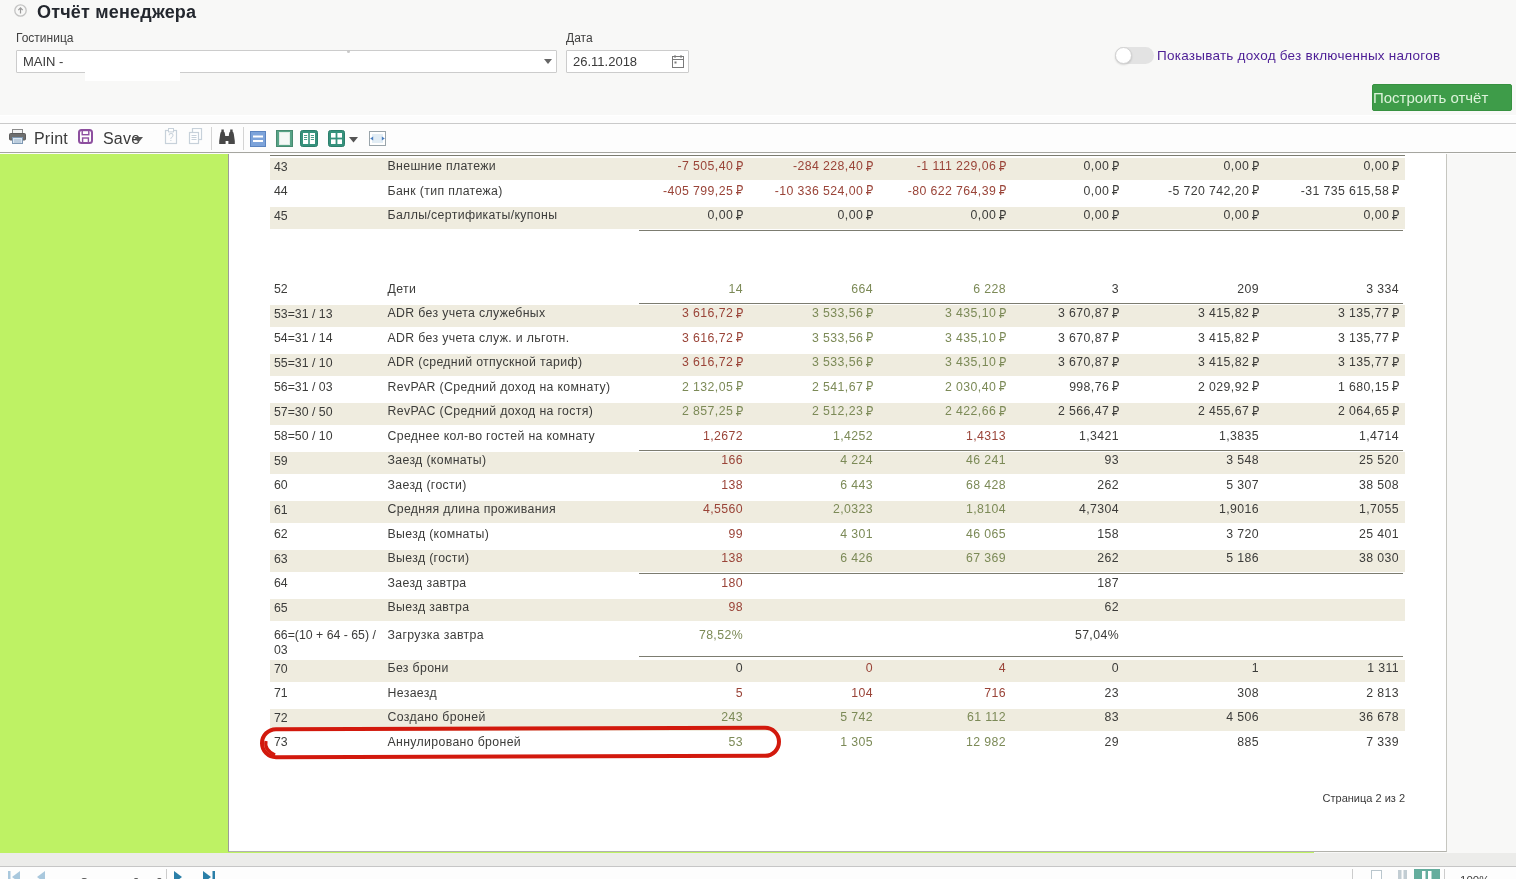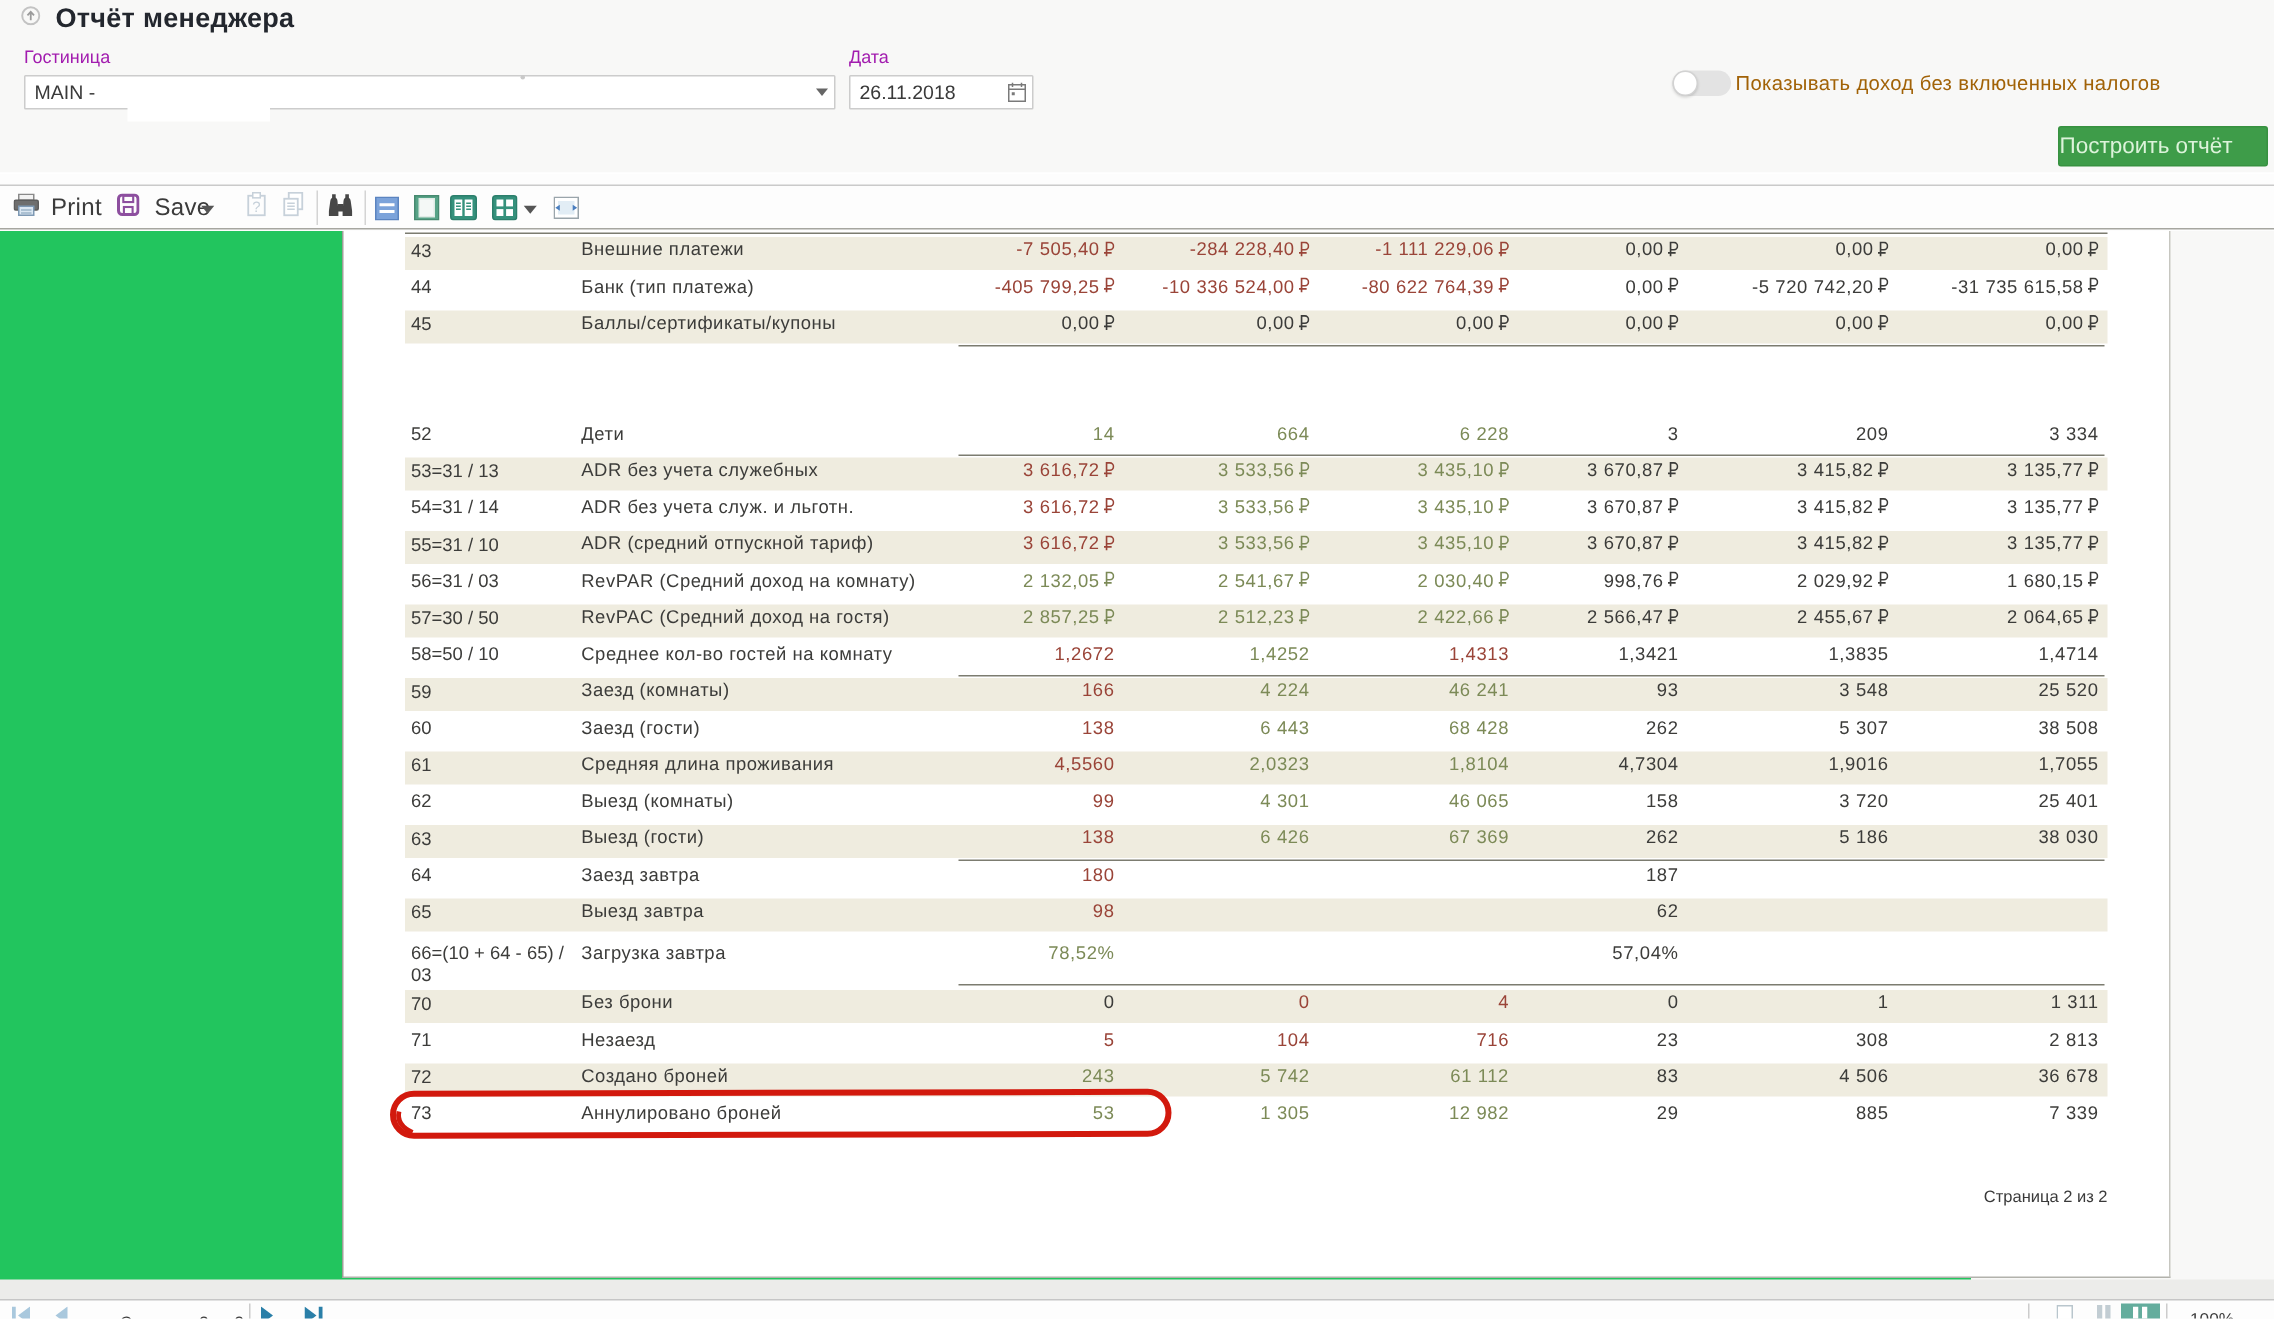--- a/index.html
+++ b/index.html
@@ -1,39 +1,39 @@
 <!DOCTYPE html>
 <html><head><meta charset="utf-8">
 <style>
 *{margin:0;padding:0;box-sizing:border-box}
 html,body{width:1516px;height:879px;overflow:hidden;font-family:"Liberation Sans",sans-serif;background:#fff}
 #stage{position:relative;width:1516px;height:879px;background:#f8f8f7}
 .abs{position:absolute}
 
 #hdrwrap{position:absolute;left:0;top:0;width:1516px;height:115px;background:#f8f8f7}
 #title{position:absolute;left:37px;top:2px;font-size:18px;font-weight:bold;color:#23272e;letter-spacing:.2px}
-.lbl{position:absolute;font-size:12px;color:#a21caf}
+.lbl{position:absolute;font-size:12px;color:#404040}
 #sel{position:absolute;left:16px;top:50px;width:541px;height:23px;background:#fff;border:1px solid #ccc;border-radius:1px;font-size:13px;color:#3a3a3a;line-height:21px;padding-left:6px}
 #selarr{position:absolute;left:544px;top:59px;width:0;height:0;border:4px solid transparent;border-top:5px solid #666}
 #dinp{position:absolute;left:566px;top:50px;width:123px;height:23px;background:#fff;border:1px solid #ccc;border-radius:1px;font-size:13px;color:#3a3a3a;line-height:21px;padding-left:6px}
 #smudge{position:absolute;left:85px;top:72px;width:95px;height:9px;background:#fff}
 #dot{position:absolute;left:347px;top:50px;width:3px;height:3px;background:#c9c9c9;border-radius:50%}
 
 #tog{position:absolute;left:1115px;top:47px;width:39px;height:17px;background:#e3e3e3;border-radius:9px}
 #knob{position:absolute;left:0px;top:0px;width:17px;height:17px;background:#fff;border:1px solid #d2d2d2;border-radius:50%;box-shadow:0 1px 2px rgba(0,0,0,.15)}
-#togtxt{position:absolute;left:1157px;top:48px;font-size:13.5px;letter-spacing:.25px;color:#a16207}
+#togtxt{position:absolute;left:1157px;top:48px;font-size:13.5px;letter-spacing:.25px;color:#4c1d95}
 #btn{position:absolute;left:1372px;top:84px;width:140px;height:27px;background:#3e9c49;border:1px solid #379140;border-radius:2px;color:#dcf3da;font-size:15px;line-height:25px}
 
 #tbar{position:absolute;left:0;top:115px;width:1516px;height:39px;background:#fdfdfd;border-top:1px solid #fff}
 #tbline{position:absolute;left:0;top:123px;width:1516px;height:1px;background:#cacaca}
 #tbar2{position:absolute;left:0;top:124px;width:1516px;height:29px;background:#fdfdfd;border-bottom:1px solid #a6a6a0}
 .ttxt{position:absolute;top:6px;font-size:16px;letter-spacing:.2px;color:#3b3b3b}
 .vsep{position:absolute;top:3px;width:1px;height:23px;background:#d4d4d4}
 
-#viewer{position:absolute;left:0;top:154px;width:1314px;height:712px;background:#22c55e}
+#viewer{position:absolute;left:0;top:154px;width:1314px;height:712px;background:#bef264}
 #hstrip{position:absolute;left:0;top:699px;width:1516px;height:13px;background:#ececea}
 #page{position:absolute;left:228px;top:0;width:1219px;height:698px;background:#fff;border-left:1px solid #9d9d97;border-right:1px solid #c6c6c0;border-bottom:1px solid #b2b2ac}
 .row{position:absolute;left:41px;width:1135px;height:22px;line-height:17px;font-size:12.3px;color:#3c3c3a}
 .row.sh{background:#efecdf}
 .row.tall{height:33px;line-height:15px}
 .num{position:absolute;left:4px;top:0;display:inline-block;width:112px;line-height:14.9px;padding-top:1.5px}
 .tall .num{padding-top:4px;line-height:15px}
 .nm{position:absolute;left:117.5px;top:0;letter-spacing:.35px}
 .tall .nm{line-height:15px;padding-top:4px}
 .v{position:absolute;top:0;letter-spacing:.4px}

